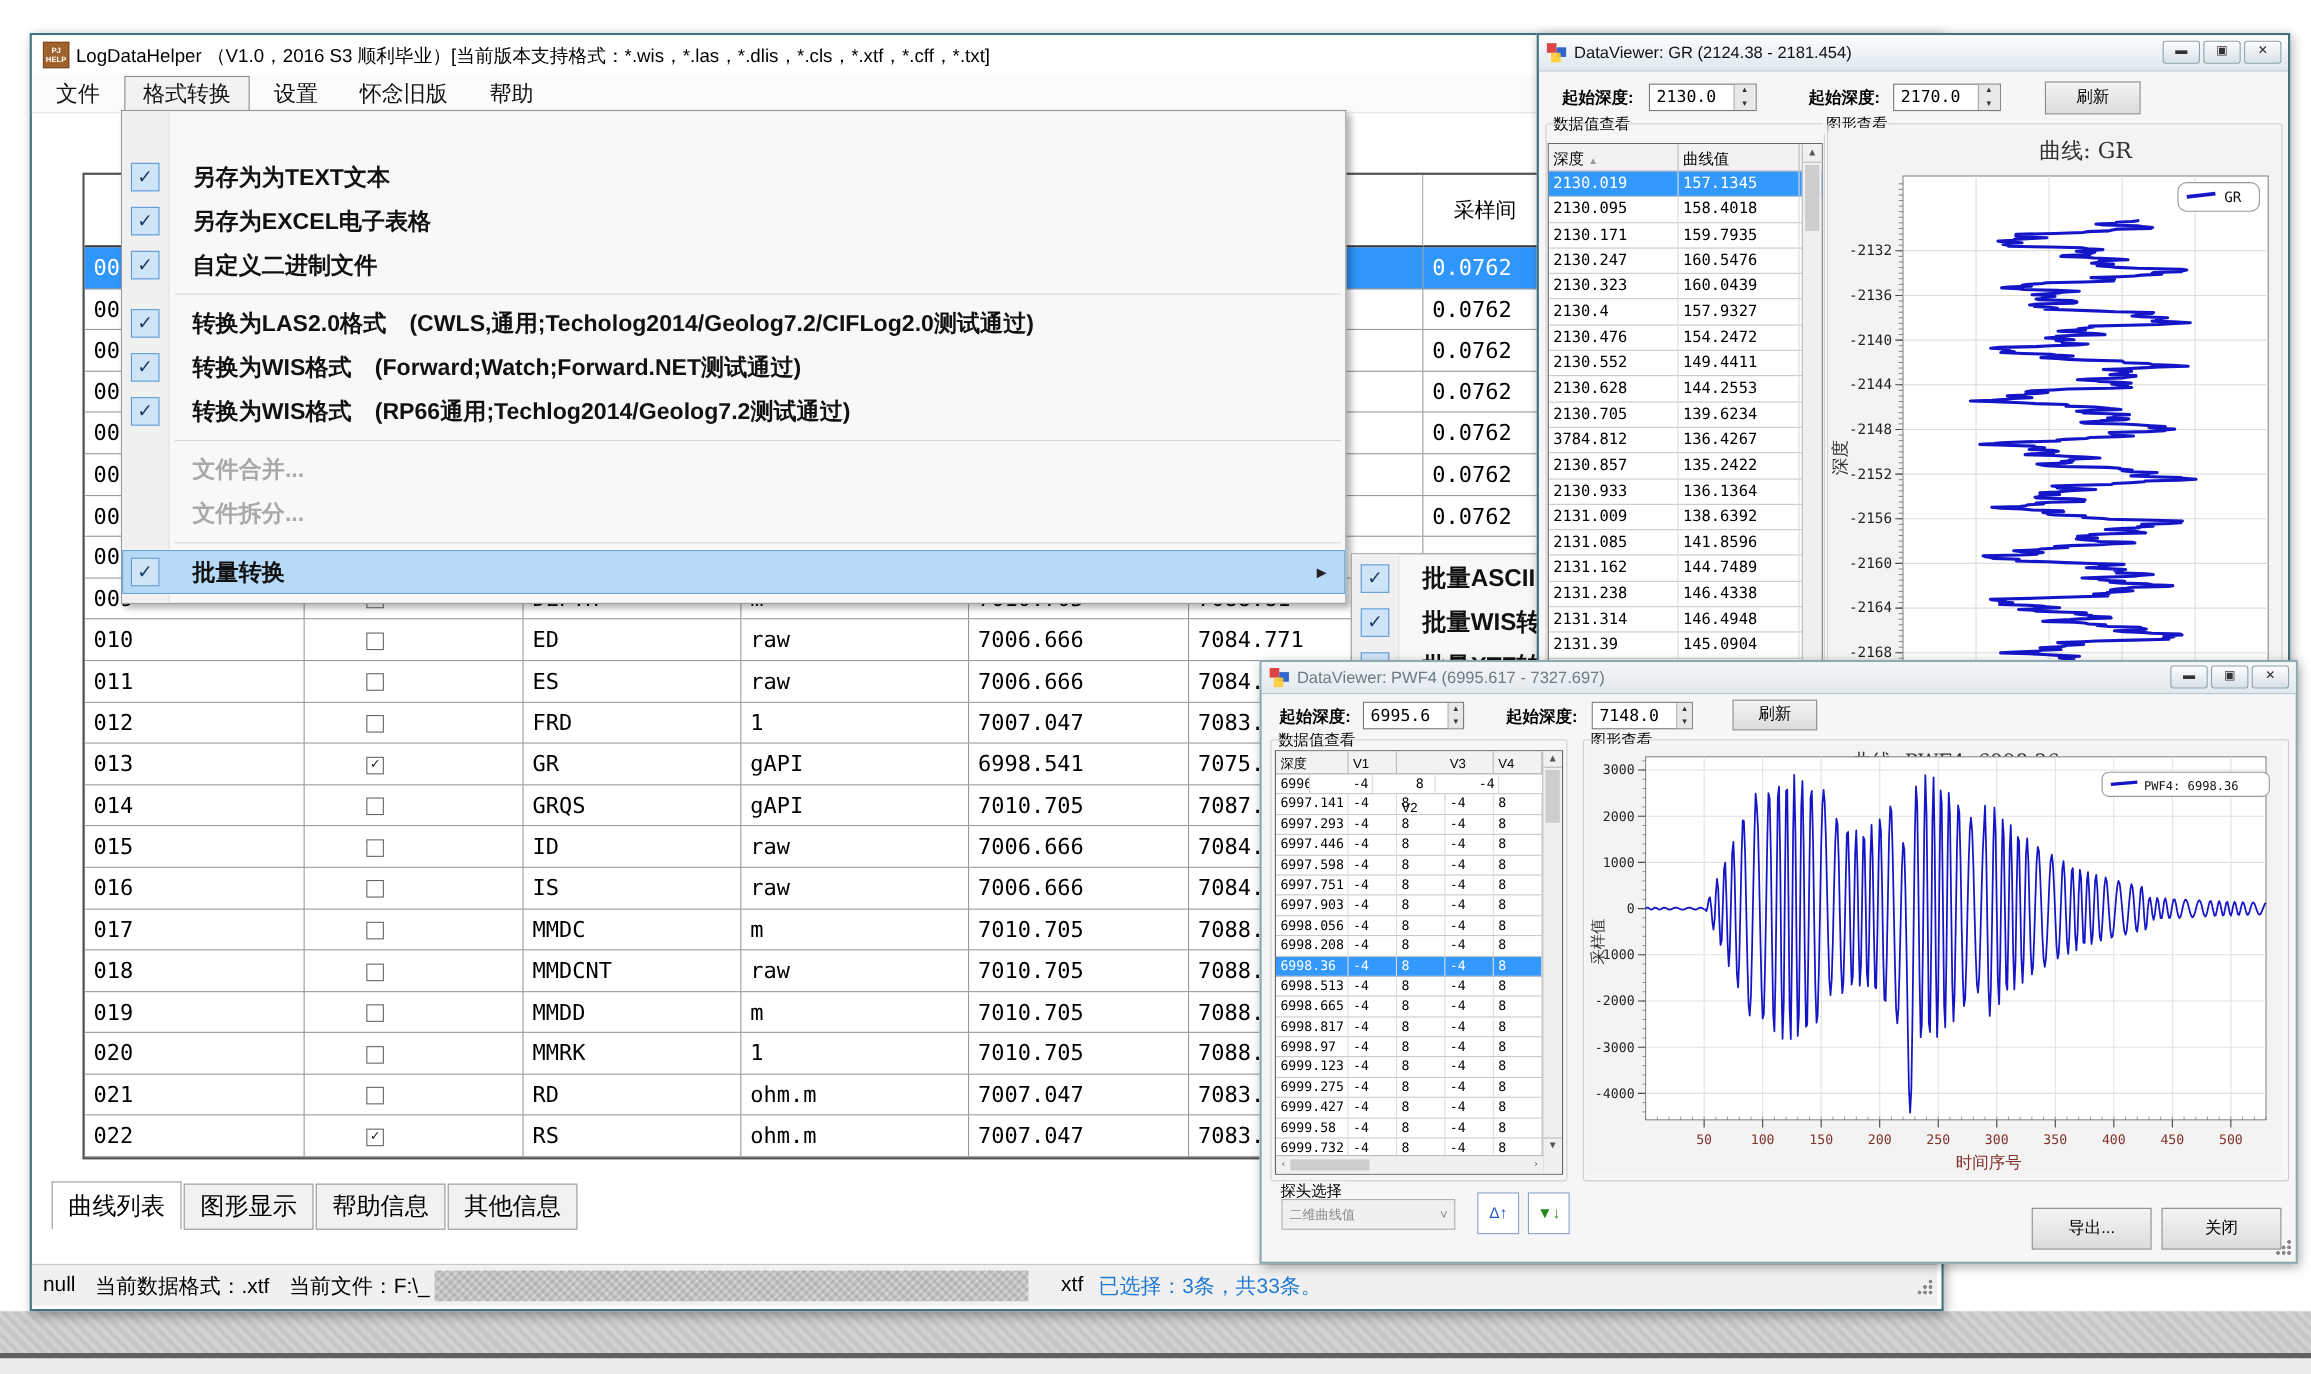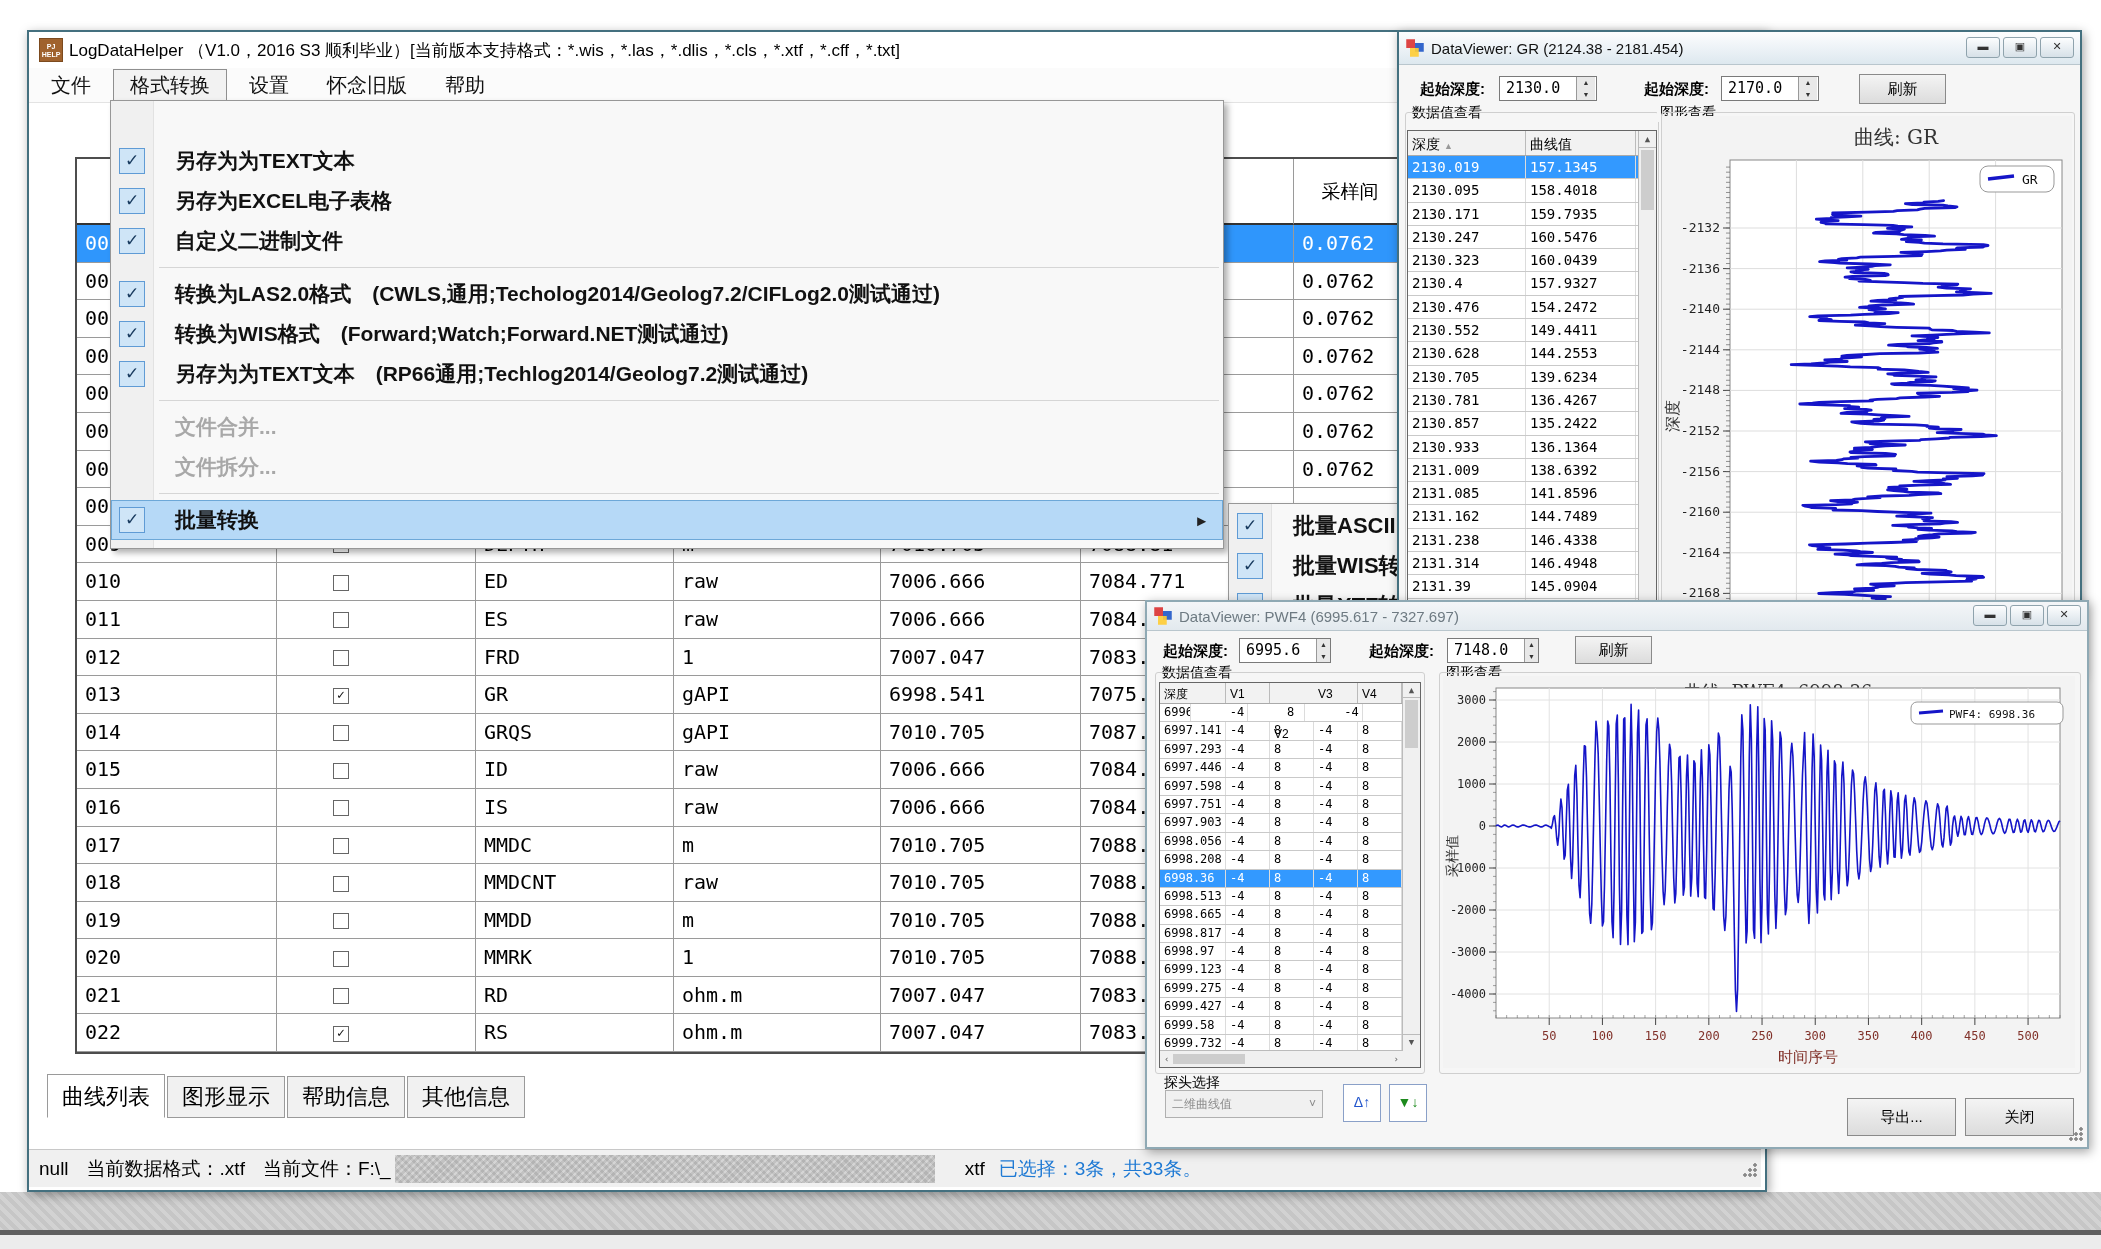--- a/index.html
+++ b/index.html
@@ -368,21 +368,21 @@
         <div class="ditem">
           <span class="mcheck">✓</span>
           <span class="dtext">转换为LAS2.0格式　(CWLS,通用;Techolog2014/Geolog7.2/CIFLog2.0测试通过)</span>
         </div>
         <div class="ditem">
           <span class="mcheck">✓</span>
           <span class="dtext">转换为WIS格式　(Forward;Watch;Forward.NET测试通过)</span>
         </div>
         <div class="ditem">
           <span class="mcheck">✓</span>
-          <span class="dtext">另存为为TEXT文本　(RP66通用;Techlog2014/Geolog7.2测试通过)</span>
+          <span class="dtext">转换为WIS格式　(RP66通用;Techlog2014/Geolog7.2测试通过)</span>
         </div>
         <div class="dsep"></div>
         <div class="ditem disabled">
           <span class="dtext">文件合并...</span>
         </div>
         <div class="ditem disabled">
           <span class="dtext">文件拆分...</span>
         </div>
         <div class="dsep"></div>
         <div class="ditem hilite">
@@ -484,21 +484,21 @@
         </div>
         <div class="lrow" style="height:22.3px;line-height:22.3px;">
           <div style="width:118px;">2130.628</div>
           <div style="width:110px;">144.2553</div>
         </div>
         <div class="lrow" style="height:22.3px;line-height:22.3px;">
           <div style="width:118px;">2130.705</div>
           <div style="width:110px;">139.6234</div>
         </div>
         <div class="lrow" style="height:22.3px;line-height:22.3px;">
-          <div style="width:118px;">2130.781</div>
+          <div style="width:118px;">3784.812</div>
           <div style="width:110px;">136.4267</div>
         </div>
         <div class="lrow" style="height:22.3px;line-height:22.3px;">
           <div style="width:118px;">2130.857</div>
           <div style="width:110px;">135.2422</div>
         </div>
         <div class="lrow" style="height:22.3px;line-height:22.3px;">
           <div style="width:118px;">2130.933</div>
           <div style="width:110px;">136.1364</div>
         </div>

